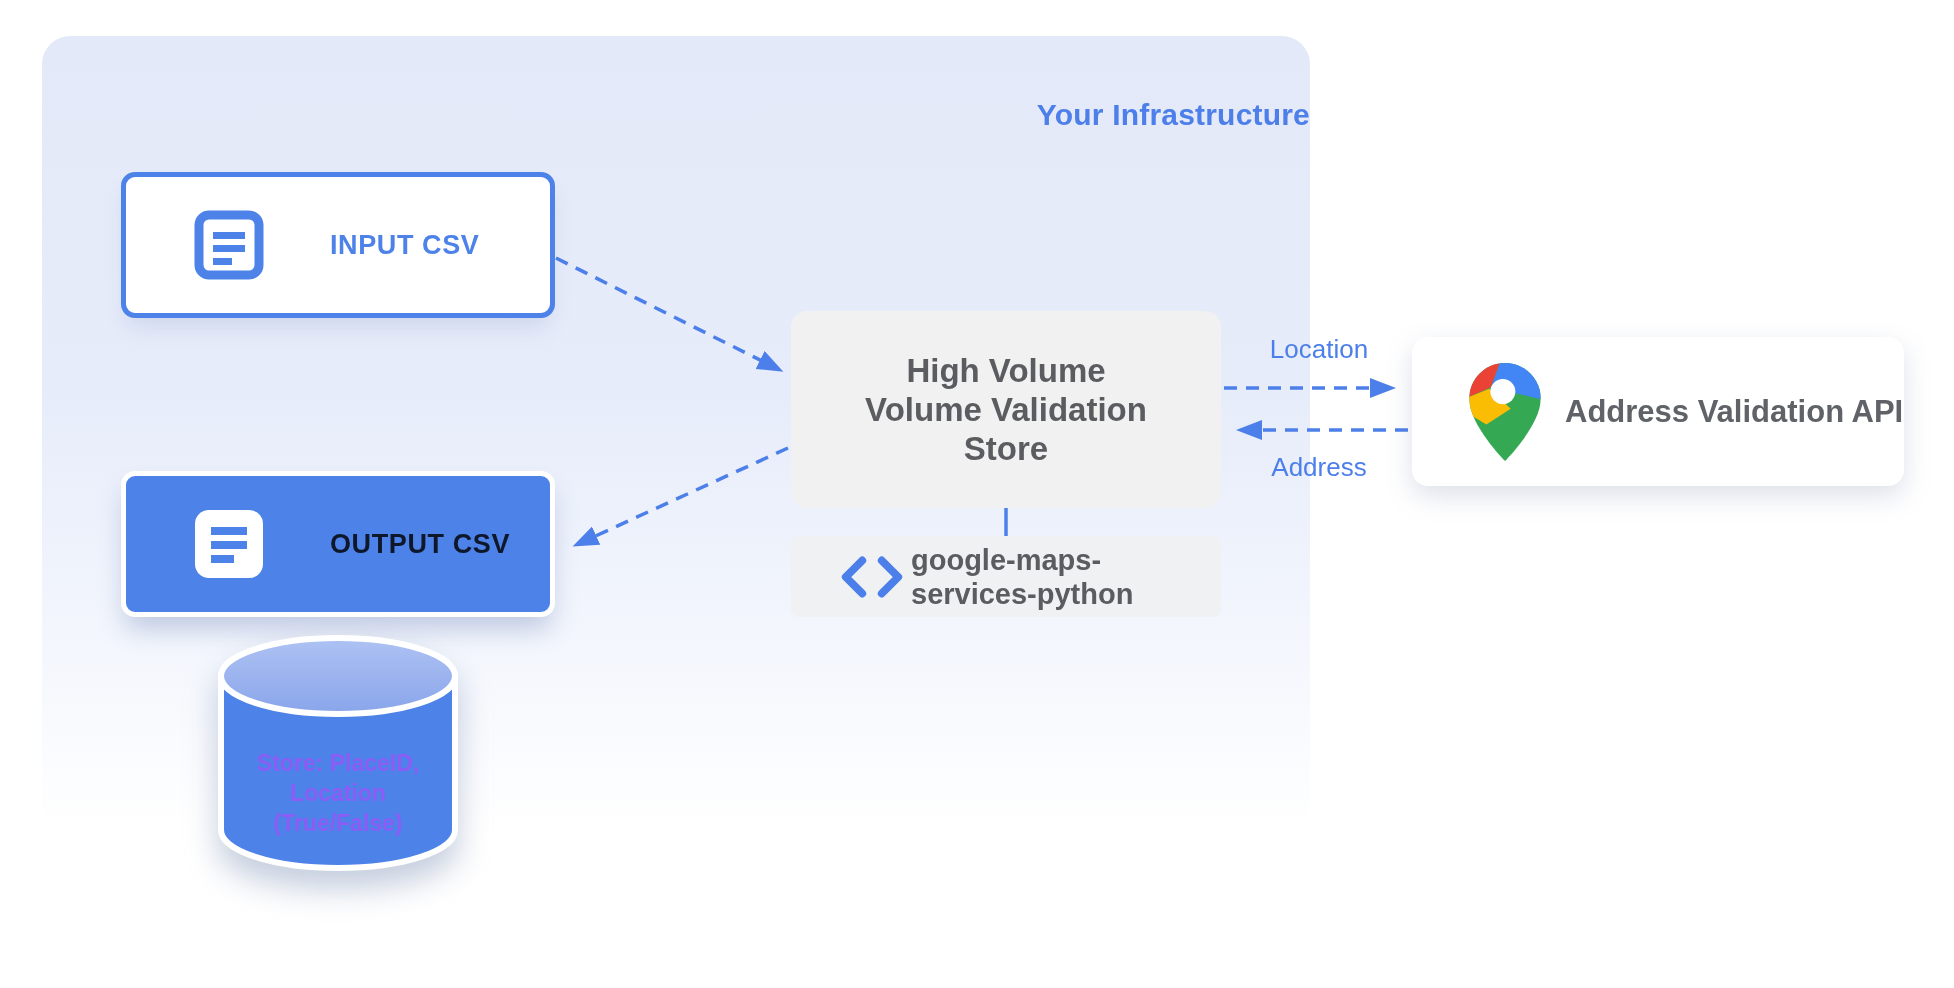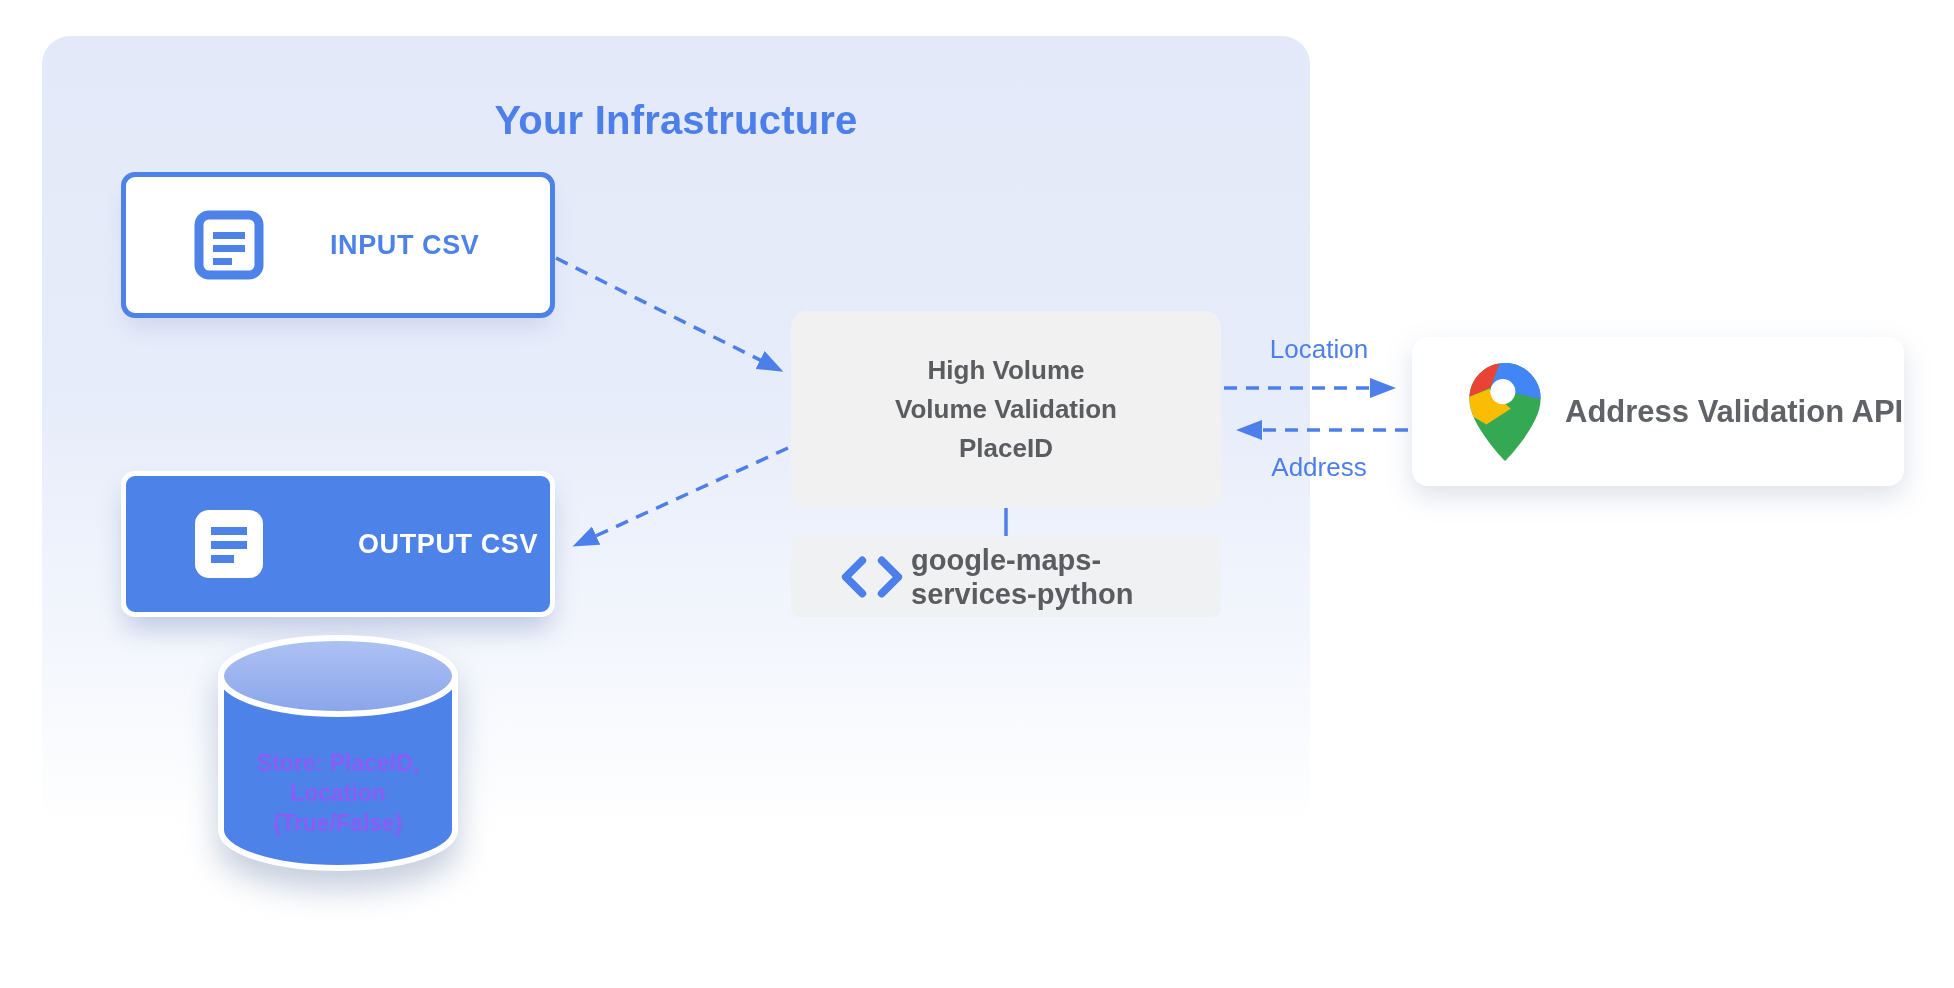--- a/index.html
+++ b/index.html
@@ -11,21 +11,21 @@
     position:absolute;left:42px;top:36px;width:1268px;height:792px;
     border-radius:28px;
     background:linear-gradient(180deg,
       var(--panel-top,#E3E9F8) 0%,
       #E7ECFA 45%,
       rgba(240,244,252,.75) 78%,
       rgba(255,255,255,0) 100%);
   }
   .panel-title{
     position:absolute;left:0;top:62px;width:100%;
-    text-align:center;font-size:40px;font-weight:700;
+    text-align:right;font-size:30px;font-weight:700;
     color:var(--accent-blue,#4C7FE9);letter-spacing:.2px;
   }
 
   
   svg.edges{position:absolute;left:0;top:0;width:1954px;height:988px;}
   .edge-line{stroke:var(--accent-blue,#4C7FE9);stroke-width:3.5;fill:none;stroke-dasharray:13 9;}
   .edge-solid{stroke:var(--accent-blue,#4C7FE9);stroke-width:3.5;fill:none;}
 
   
   .csv-box{
@@ -36,30 +36,30 @@
     top:172px;background:#ffffff;
     border:5px solid var(--box-blue,#4D82E8);
     box-shadow:0 14px 22px -6px rgba(90,115,175,.18);
   }
   .input-box .csv-label{color:var(--box-blue,#4D82E8);}
   .output-box{
     top:471px;background:var(--box-blue,#4D82E8);
     border:5px solid #ffffff;
     box-shadow:0 16px 26px -4px rgba(85,110,170,.32);
   }
-  .output-box .csv-label{color:#ffffff;margin-left:28px;}
+  .output-box .csv-label{color:#0f172a;}
   .csv-label{font-size:27px;font-weight:700;letter-spacing:.6px;}
 
   
   .script-box{
     position:absolute;left:791px;top:311px;width:430px;height:197px;
     background:var(--gray-box,#F1F1F2);border-radius:16px;
     display:flex;flex-direction:column;justify-content:center;
     text-align:center;color:var(--text-gray,#5A5C60);
-    font-size:26px;font-weight:700;line-height:39px;
+    font-size:33px;font-weight:700;line-height:39px;
   }
   .lib-box{
     position:absolute;left:791px;top:536px;width:430px;height:81px;
     background:#F0F1F3;border-radius:8px;
     display:flex;align-items:center;gap:4px;padding-left:46px;box-sizing:border-box;
     color:var(--text-gray,#5A5C60);font-size:29px;font-weight:700;line-height:34px;
   }
   .lib-text{display:flex;flex-direction:column;align-items:flex-start;}
 
   
@@ -143,21 +143,21 @@
     <div class="cyl-text">
       <div>Store: PlaceID,</div>
       <div>Location</div>
       <div>(True/False)</div>
     </div>
   </div>
 
   <div class="script-box">
     <div>High Volume</div>
     <div>Volume Validation</div>
-    <div>PlaceID</div>
+    <div>Store</div>
   </div>
 
   <div class="lib-box">
     <svg width="70" height="48" viewBox="0 0 72 48">
       <polyline points="26,7 9,24 26,41" fill="none" stroke="#4C7FE9" stroke-width="8" stroke-linecap="round" stroke-linejoin="round"></polyline>
       <polyline points="46,7 63,24 46,41" fill="none" stroke="#4C7FE9" stroke-width="8" stroke-linecap="round" stroke-linejoin="round"></polyline>
     </svg>
     <div class="lib-text">
       <span>google-maps-</span>
       <span>services-python</span>

